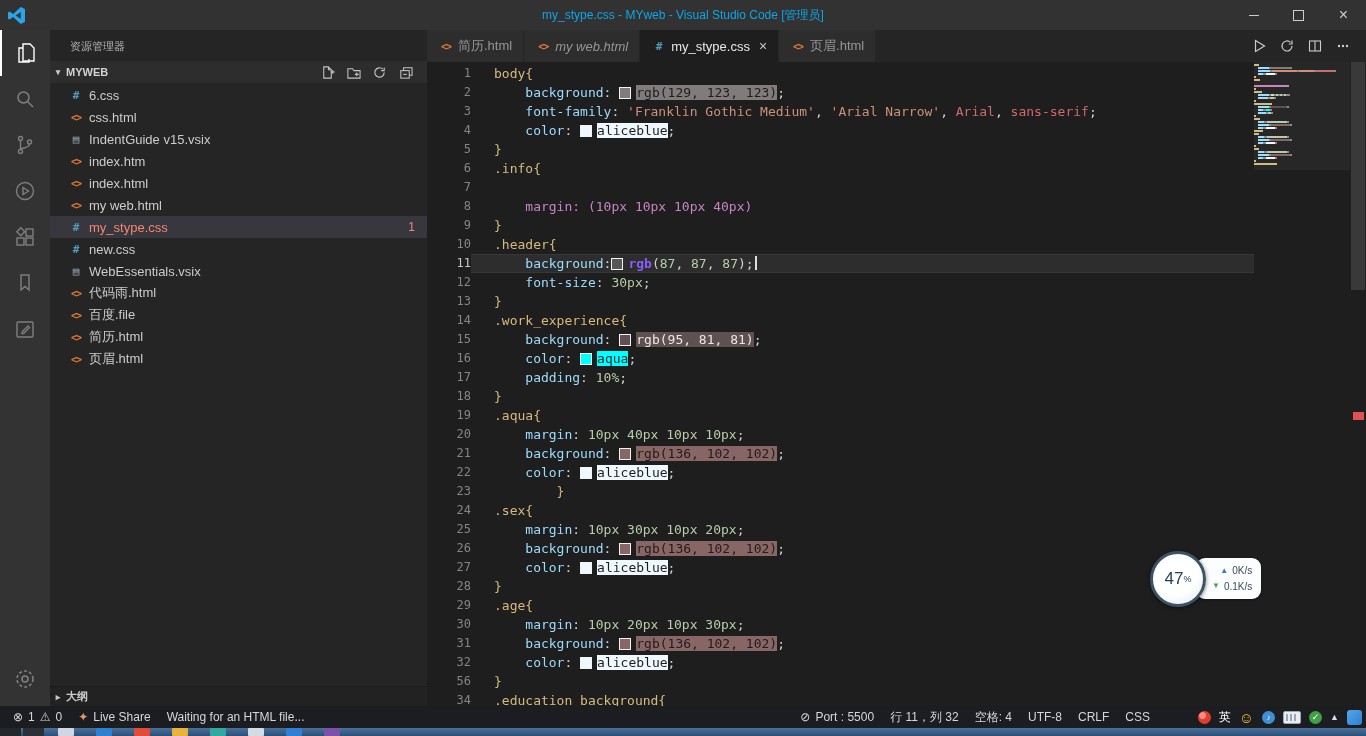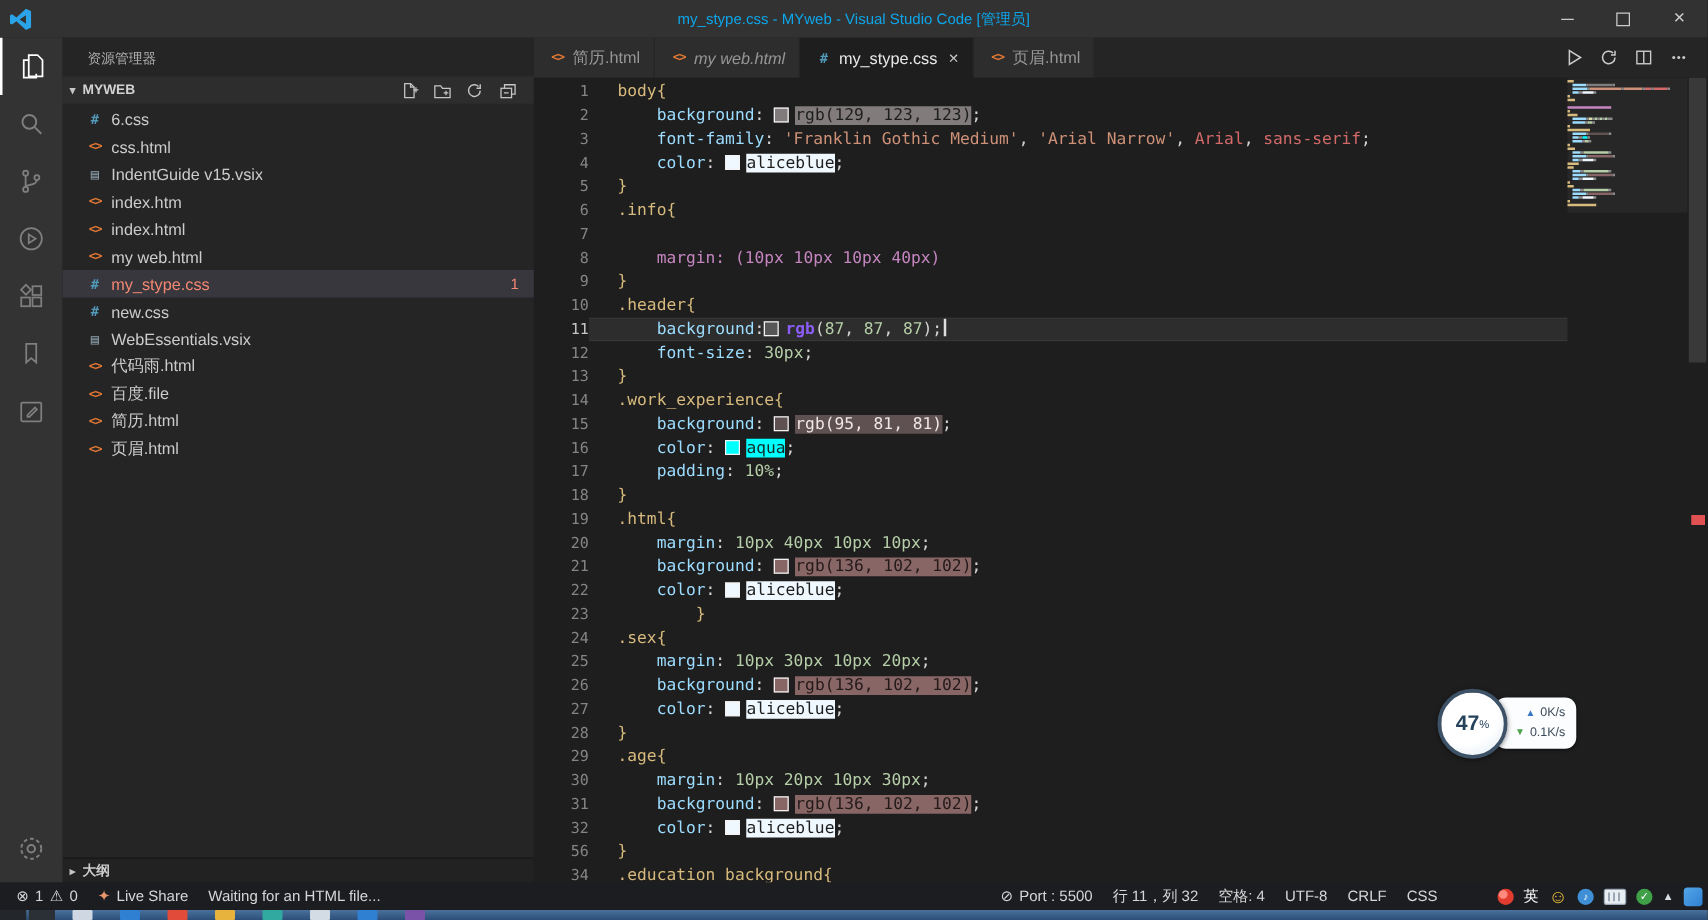--- a/index.html
+++ b/index.html
@@ -104,21 +104,21 @@
   .tb-tray{position:absolute;right:0;bottom:0;width:150px;height:8px;background:rgba(190,215,235,0.35);}
   
   .speedball{position:absolute;left:1150px;top:551px;z-index:60;display:flex;align-items:flex-start;}
   .sb-pill{margin-left:-10px;margin-top:7px;background:#fbfdfe;border-radius:9px;box-shadow:0 1px 3px rgba(0,0,0,0.45);
            padding:5px 9px 5px 16px;font-size:10px;color:#3c4a58;line-height:1.55;}
   .sb-row{display:flex;align-items:center;gap:4px;justify-content:flex-end;}
   .arrow-up{color:#3b78c3;font-size:8px;} .arrow-down{color:#4da34d;font-size:8px;}
   .sb-circle{width:56px;height:56px;border-radius:50%;background:radial-gradient(circle at 40% 32%,#ffffff 55%,#dfeaf2);
              border:3px solid #3d5266;box-sizing:border-box;display:flex;align-items:center;justify-content:center;
              box-shadow:0 1px 4px rgba(0,0,0,0.5);position:relative;z-index:2;}
-  .sb-pct{font-size:17px;font-weight:bold;color:#25425c;}
+  .sb-pct{font-size:17px;font-weight:normal;color:#25425c;}
   .sb-pctsign{font-size:9px;color:#25425c;}
   svg{display:block;}
 </style>
 </head>
 <body>
 
 <div class="titlebar" data-name="title-bar">
   <svg class="logo" data-name="vscode-logo-icon" viewBox="0 0 100 100">
     <path fill="#2ba3e8" d="M75 0 L30 41 L10 26 L0 31 V69 L10 74 L30 59 L75 100 L100 88 V12 Z M75 30 v40 L45 50 Z"></path>
   </svg>
@@ -404,21 +404,21 @@
       <div class="code-line" data-name="code-line">
         <span class="ln" data-name="line-number">17</span>
         <span class="lc" data-name="code-text"><span class="tk-pl" data-name="token">    </span><span class="tk-prop" data-name="token">padding</span><span class="tk-pl" data-name="token">: </span><span class="tk-num" data-name="token">10%</span><span class="tk-pl" data-name="token">;</span></span>
       </div>
       <div class="code-line" data-name="code-line">
         <span class="ln" data-name="line-number">18</span>
         <span class="lc" data-name="code-text"><span class="tk-sel" data-name="token">}</span></span>
       </div>
       <div class="code-line" data-name="code-line">
         <span class="ln" data-name="line-number">19</span>
-        <span class="lc" data-name="code-text"><span class="tk-sel" data-name="token">.html{</span></span>
+        <span class="lc" data-name="code-text"><span class="tk-sel" data-name="token">.aqua{</span></span>
       </div>
       <div class="code-line" data-name="code-line">
         <span class="ln" data-name="line-number">20</span>
         <span class="lc" data-name="code-text"><span class="tk-pl" data-name="token">    </span><span class="tk-prop" data-name="token">margin</span><span class="tk-pl" data-name="token">: </span><span class="tk-num" data-name="token">10px 40px 10px 10px</span><span class="tk-pl" data-name="token">;</span></span>
       </div>
       <div class="code-line" data-name="code-line">
         <span class="ln" data-name="line-number">21</span>
         <span class="lc" data-name="code-text"><span class="tk-pl" data-name="token">    </span><span class="tk-prop" data-name="token">background</span><span class="tk-pl" data-name="token">: </span><span class="swatch" data-name="color-swatch" style="background: rgb(136, 102, 102);"></span><span data-name="token" style="background: rgb(136, 102, 102); color: rgb(36, 26, 26);">rgb(136, 102, 102)</span><span class="tk-pl" data-name="token">;</span></span>
       </div>
       <div class="code-line" data-name="code-line">

